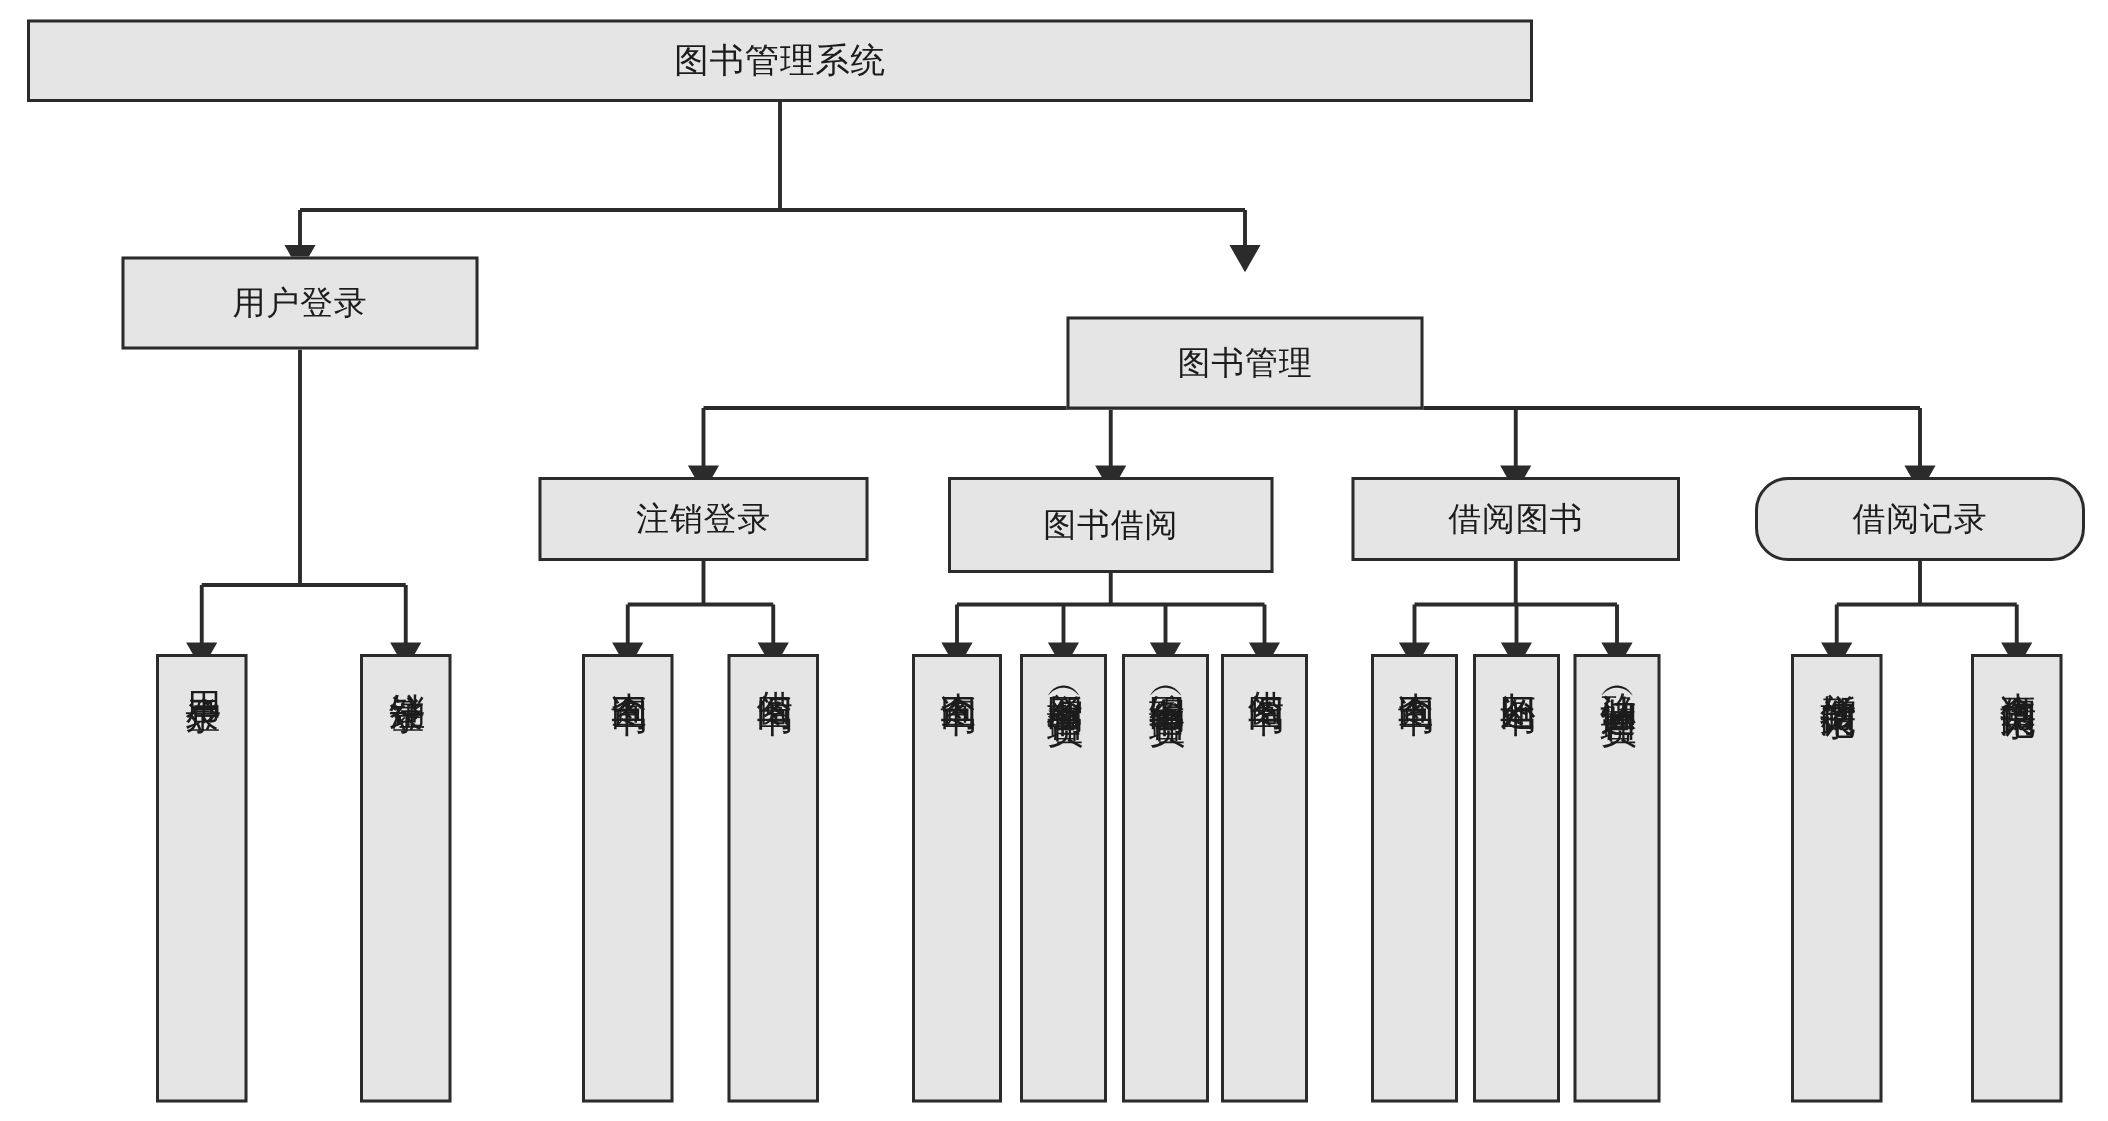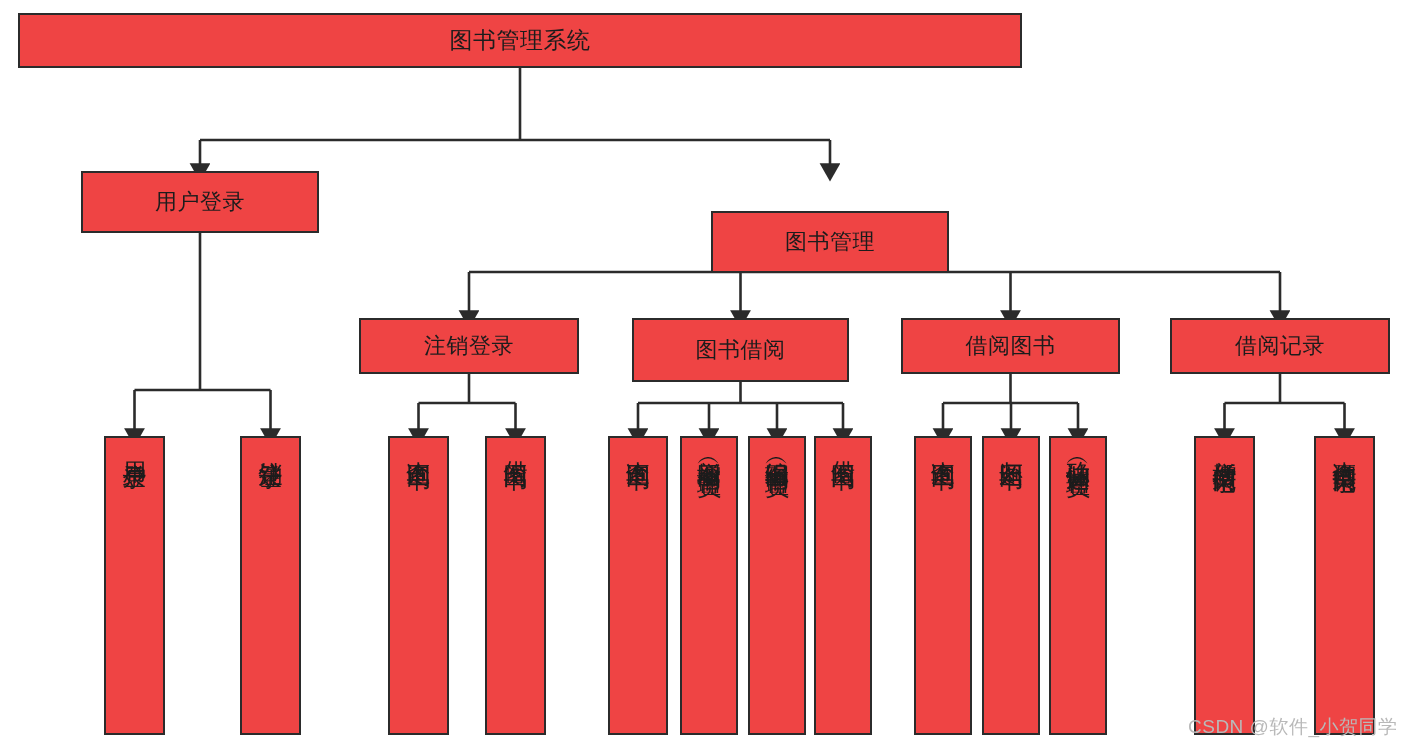--- a/index.html
+++ b/index.html
@@ -22,21 +22,21 @@
     position: absolute;
     left: 0;
     top: 0;
     width: 1405px;
     height: 747px;
     pointer-events: none;
   }
   .node {
     position: absolute;
     box-sizing: border-box;
-    background: #ef4444;
+    background: #e5e5e5;
     border: 2px solid #2b2b2b;
     display: flex;
     align-items: center;
     justify-content: center;
     overflow: hidden;
   }
   .node .label {
     display: block;
     text-align: center;
     color: #1c1c1c;
@@ -130,21 +130,21 @@
       </div>
       <div class="node horizontal" style="left: 359px; top: 318px; width: 220px; height: 56px;">
         <span class="label">注销登录</span>
       </div>
       <div class="node horizontal" style="left: 632px; top: 318px; width: 217px; height: 64px;">
         <span class="label">图书借阅</span>
       </div>
       <div class="node horizontal" style="left: 901px; top: 318px; width: 219px; height: 56px;">
         <span class="label">借阅图书</span>
       </div>
-      <div class="node horizontal" style="left: 1170px; top: 318px; width: 220px; height: 56px;">
+      <div class="node horizontal" style="left: 1170px; top: 318px; width: 220px; height: 56px; border-radius: 22px;">
         <span class="label">借阅记录</span>
       </div>
       <div class="node vertical" style="left: 104px; top: 436px; width: 61px; height: 299px;">
         <span class="label">用户登录</span>
       </div>
       <div class="node vertical" style="left: 240px; top: 436px; width: 61px; height: 299px;">
         <span class="label">注销登录</span>
       </div>
       <div class="node vertical" style="left: 388px; top: 436px; width: 61px; height: 299px;">
         <span class="label">查询图书</span>
@@ -174,14 +174,13 @@
         <span class="label">确认归还（管理员）</span>
       </div>
       <div class="node vertical" style="left: 1194px; top: 436px; width: 61px; height: 299px;">
         <span class="label">新增借阅记录</span>
       </div>
       <div class="node vertical" style="left: 1314px; top: 436px; width: 61px; height: 299px;">
         <span class="label">查询借阅记录</span>
       </div>
     </div>
 
-  <div class="watermark">CSDN @软件_小贺同学</div>
 </div>
 
 </body></html>

